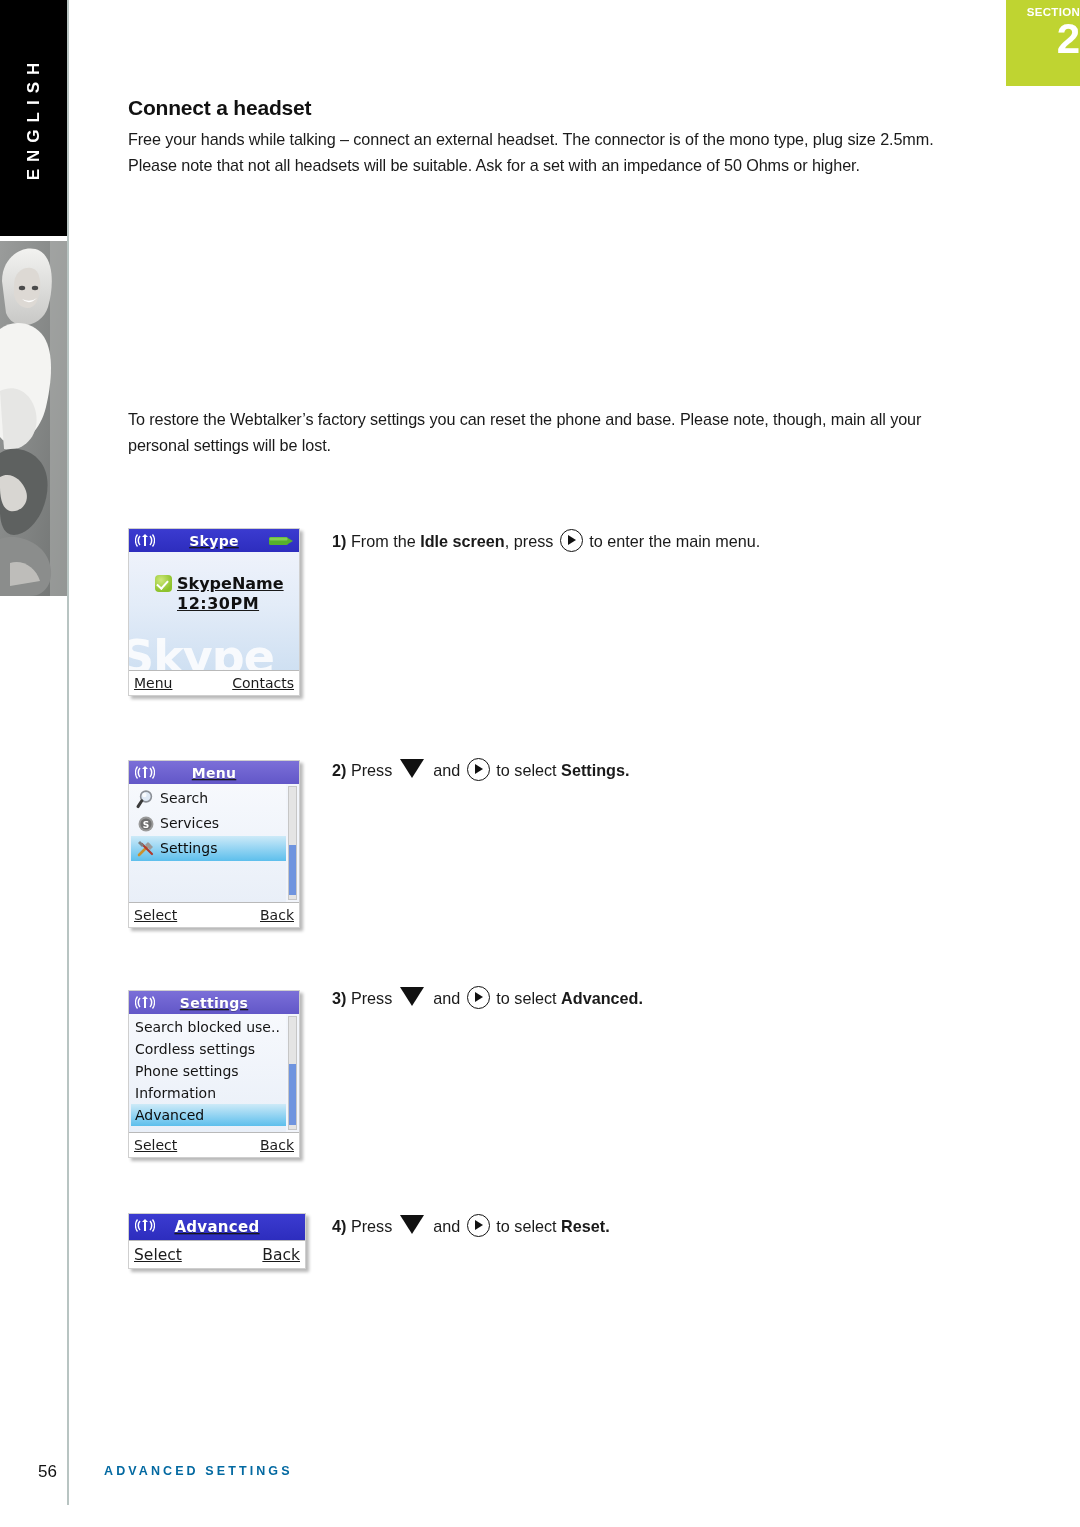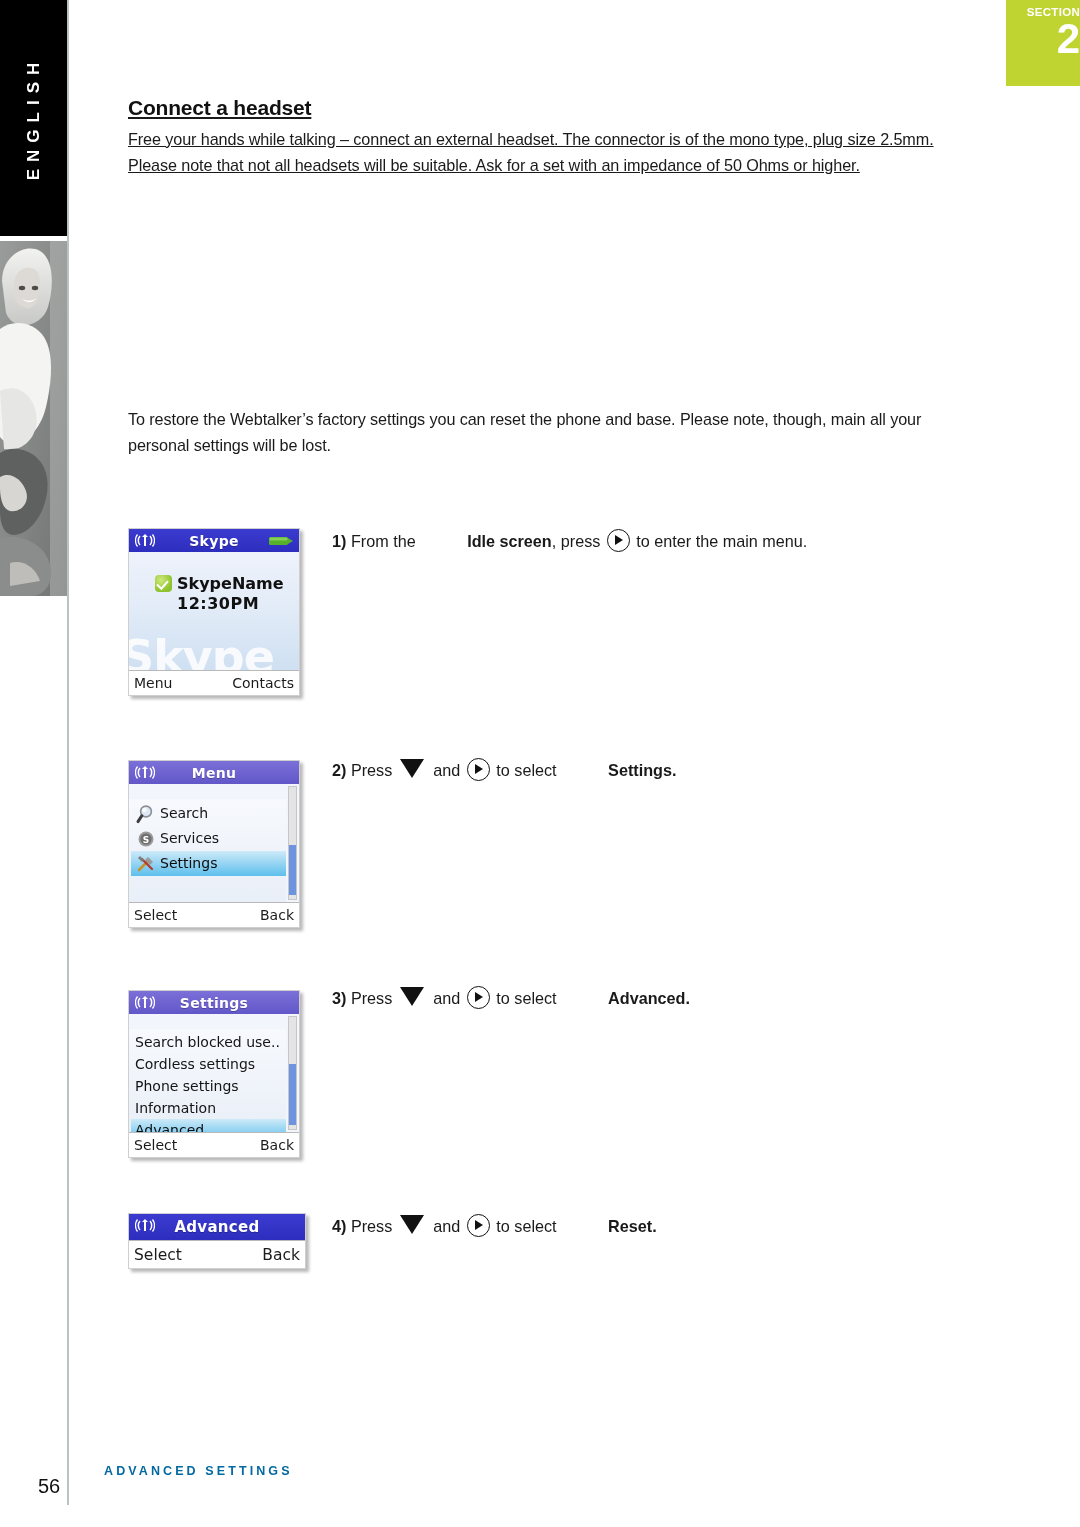--- a/index.html
+++ b/index.html
@@ -90,39 +90,39 @@
     letter-spacing: -0.2px;
   }
   p.body-text {
     font-size: 16.2px;
     line-height: 26px;
     color: #1a1a1a;
     margin: 6px 0 0 0;
     letter-spacing: -0.1px;
   }
 
-  .block-1 { position: absolute; left: 128px; top: 96px; width: 825px; text-decoration: underline; }
+  .block-1 { position: absolute; left: 128px; top: 96px; width: 825px; }
   .block-2 { position: absolute; left: 128px; top: 400px; width: 825px; }
   .shot {
     position: absolute;
     left: 128px;
     border: 1px solid #cfcfcf;
     background: #ffffff;
     box-shadow: 3px 3px 3px rgba(0,0,0,0.28);
     box-sizing: content-box;
   }
   .instr {
     position: absolute;
     font-size: 16.2px;
     line-height: 22px;
     color: #1a1a1a;
     white-space: nowrap;
   }
   .instr .num { font-weight: bold; }
-  .instr b { font-weight: bold; margin-left: 47px; }
+  .instr b { font-weight: bold; }
 
   .icon-right {
     display: inline-block;
     width: 21px; height: 21px;
     border: 1.6px solid #111;
     border-radius: 50%;
     position: relative;
     vertical-align: -5px;
     margin: 0 2px;
   }
@@ -144,20 +144,21 @@
     vertical-align: -2px;
     margin: 0 5px 0 3px;
   }
 
   
   .screen {
     width: 170px;
     font-family: "DejaVu Sans", sans-serif;
     position: relative;
     background: #000000;
+    text-decoration: underline;
   }
   .scr-title {
     height: 23px;
     display: flex;
     align-items: center;
     position: relative;
     color: #ffffff;
     font-size: 14px;
     font-weight: bold;
     background: linear-gradient(#3b3bd0, #2d2dbe);
@@ -251,21 +252,20 @@
     position: relative;
     height: 118px;
     background: #f2f5fb;
     overflow: hidden;
   }
   .list-inner {
     position: absolute;
     left: 0; top: 0; right: 13px; bottom: 0;
     background: linear-gradient(#f7f9fd, #e9eff8);
     padding: 2px 0 0 2px;
-    margin-top: 15px;
   }
   .li {
     font-size: 14px;
     color: #141414;
     height: 22px;
     line-height: 22px;
     padding-left: 4px;
     white-space: nowrap;
     display: flex;
     align-items: center;
@@ -300,23 +300,22 @@
   
   .footer {
     position: absolute;
     left: 0; top: 1462px;
     width: 1080px;
     height: 30px;
   }
   .page-num {
     position: absolute;
     left: 38px; top: 0;
-    font-size: 20px;
+    font-size: 17px;
     color: #111;
-    margin-top: 13px;
   }
   .footer-rule {
     position: absolute;
     left: 67px; top: -16px;
     width: 2px; height: 58px;
     background: #b8c4c2;
   }
   .footer-title {
     position: absolute;
     left: 104px; top: 2px;

